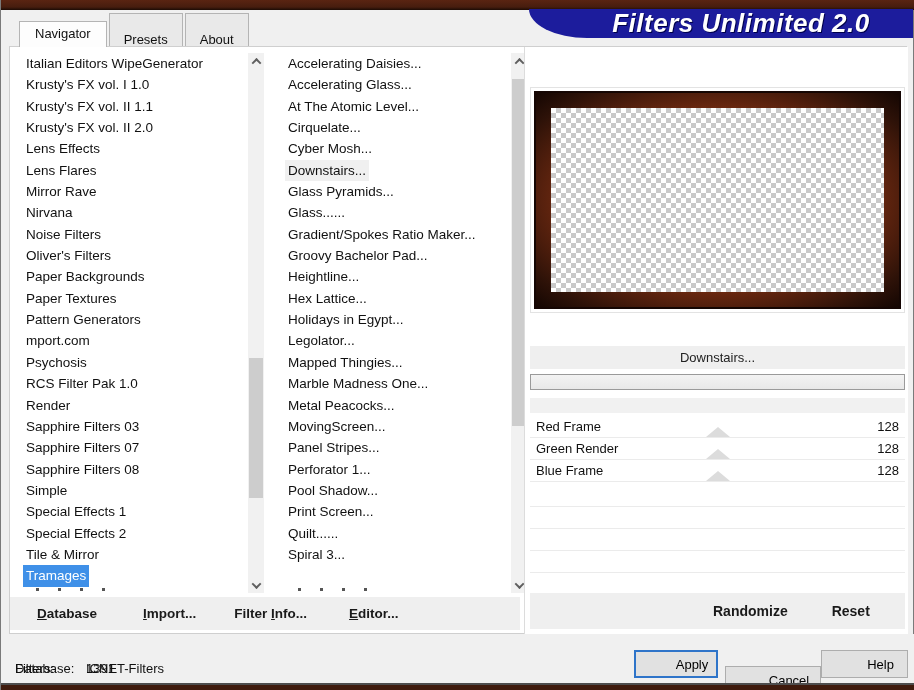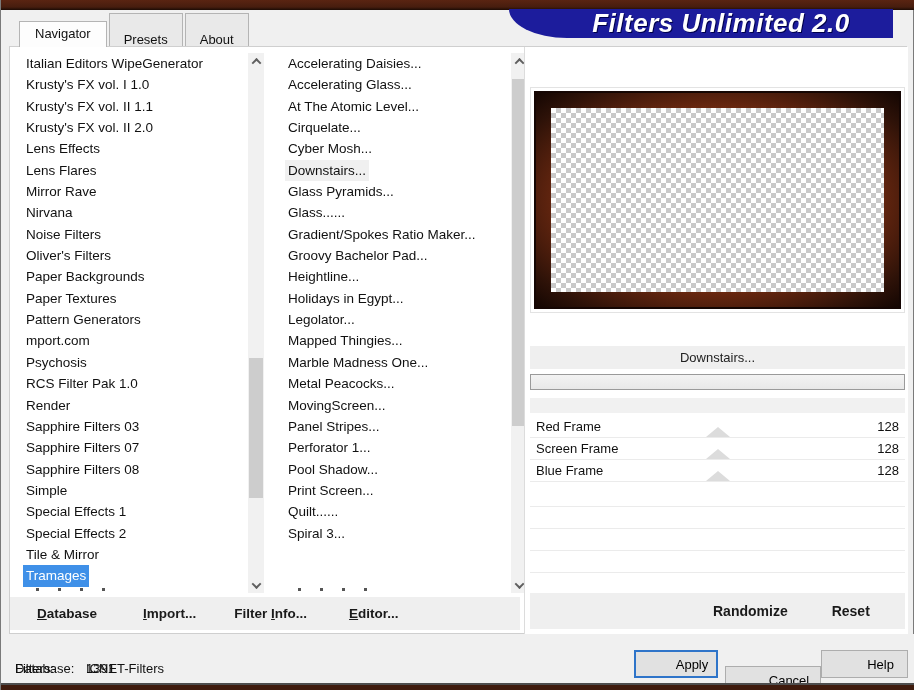--- a/index.html
+++ b/index.html
@@ -7,21 +7,21 @@
   body { font-family:"Liberation Sans", sans-serif; color:#111; background:#f0f0f0; position:relative; overflow:hidden; }
 
   .window { position:absolute; inset:0; background:#f0f0f0; border-left:1px solid #7a7a7a; border-right:1px solid #7a7a7a; }
 
   .top-strip { position:absolute; left:0; top:0; width:914px; height:10px;
     background:linear-gradient(#5a2412,#471d0e 70%,#1c0b05); }
   .bottom-strip { position:absolute; left:0; bottom:0; width:914px; height:7px;
     background:#3f1b0d; border-top:2px solid #4d4d4d; }
 
   
-  .banner { position:absolute; left:508px; top:9px; width:384px; height:29px;
+  .banner { position:absolute; left:528px; top:9px; width:384px; height:29px;
     background:#1c1c9c; border-bottom-left-radius:60px 30px;
     display:flex; align-items:center; justify-content:center; padding-left:40px; }
   .banner span { color:#fff; font-size:26px; font-weight:bold; font-style:italic; letter-spacing:.5px;
     text-shadow:1px 1px 0 #00004a; white-space:nowrap; }
 
   
   .tabs { position:absolute; left:18px; top:20px; height:26px; display:flex; align-items:flex-end; z-index:3; }
   .tab { border:1px solid #b4b4b4; border-bottom:none; background:#e9e9e9; padding:16px 14px;
     height:21px; line-height:20px; font-size:13px; margin-right:2px; }
   .tab.active { background:#fdfdfd; height:26px; line-height:24px; padding:0 15px; position:relative; top:1px;margin-top:11px; }
@@ -245,20 +245,23 @@
           <div class="row">
             <span class="row-text">Gradient/Spokes Ratio Maker...</span>
           </div>
           <div class="row">
             <span class="row-text">Groovy Bachelor Pad...</span>
           </div>
           <div class="row">
             <span class="row-text">Heightline...</span>
           </div>
           <div class="row">
+            <span class="row-text">Hex Lattice...</span>
+          </div>
+          <div class="row">
             <span class="row-text">Holidays in Egypt...</span>
           </div>
           <div class="row">
             <span class="row-text">Legolator...</span>
           </div>
           <div class="row">
             <span class="row-text">Mapped Thingies...</span>
           </div>
           <div class="row">
             <span class="row-text">Marble Madness One...</span>
@@ -313,21 +316,21 @@
 
       <div class="sliders">
 
       <div class="slider-row">
             <div class="thumb"></div>
             <span class="s-label">Red Frame</span>
             <span class="s-value">128</span>
           </div>
           <div class="slider-row">
             <div class="thumb"></div>
-            <span class="s-label">Screen Frame</span>
+            <span class="s-label">Green Render</span>
             <span class="s-value">128</span>
           </div>
           <div class="slider-row">
             <div class="thumb"></div>
             <span class="s-label">Blue Frame</span>
             <span class="s-value">128</span>
           </div>
         </div>
       <div style="position:absolute;left:5px;top:438px;width:375px;">
         <div class="empty-row"></div>

